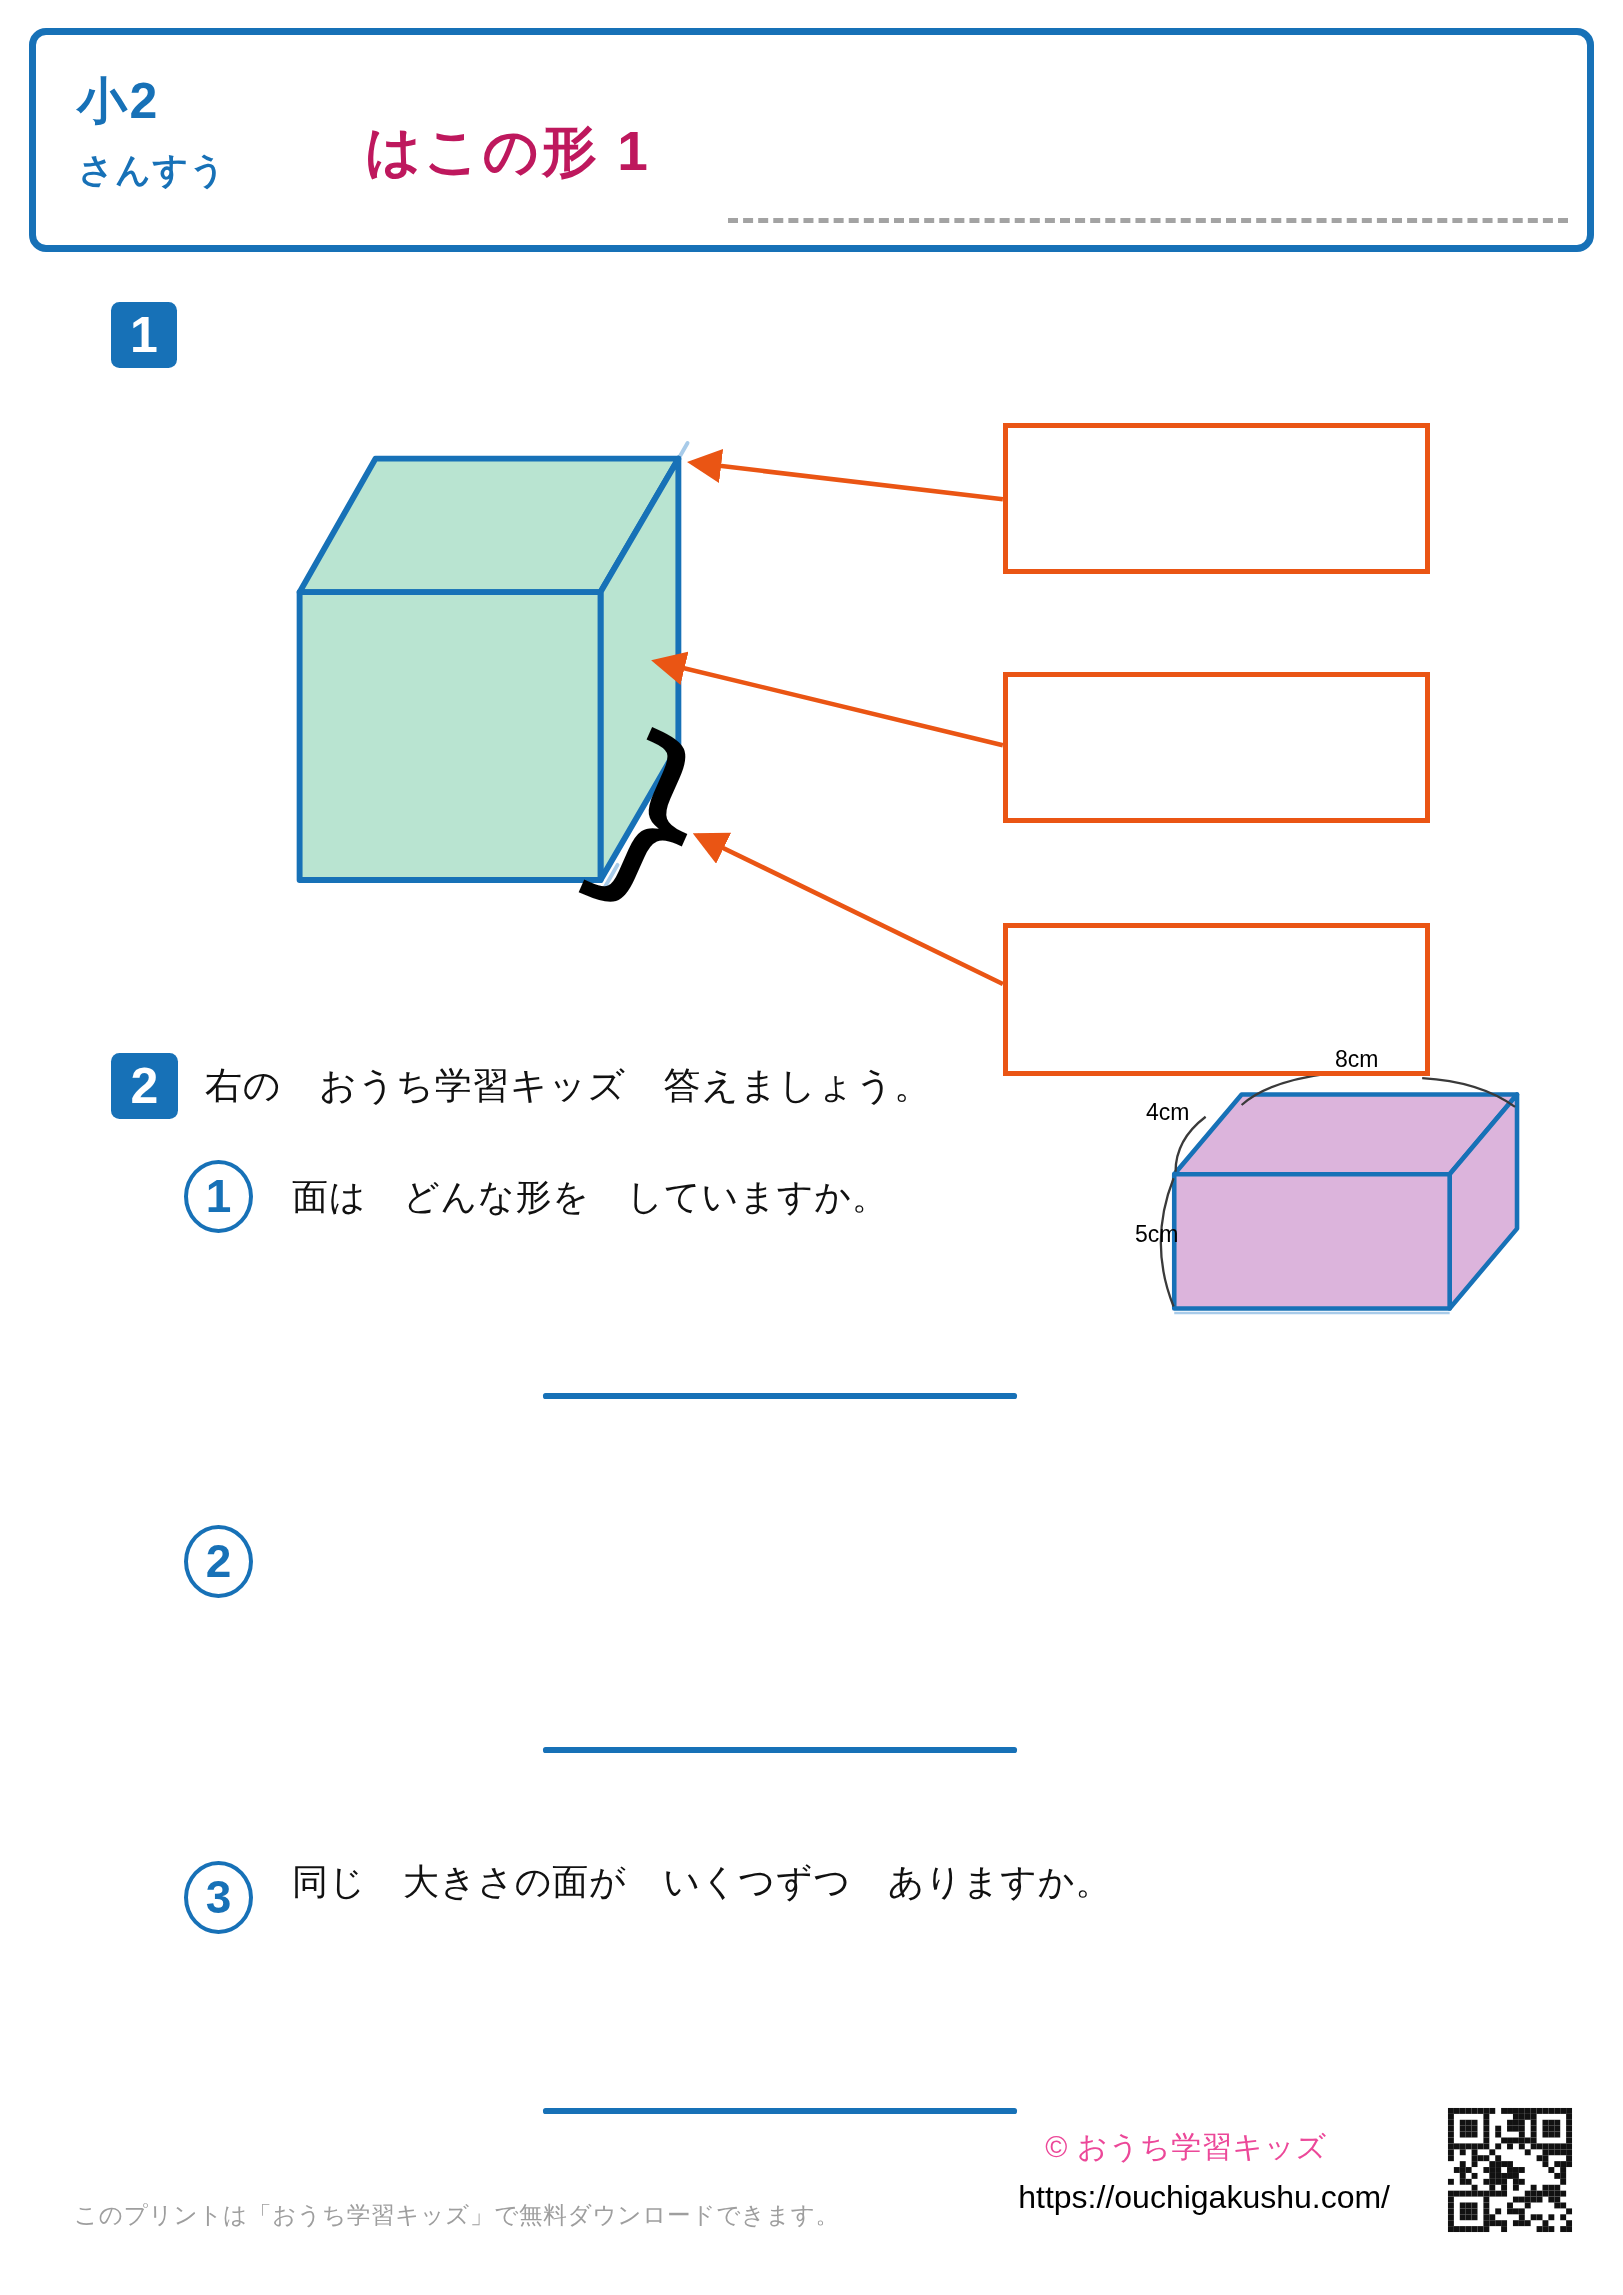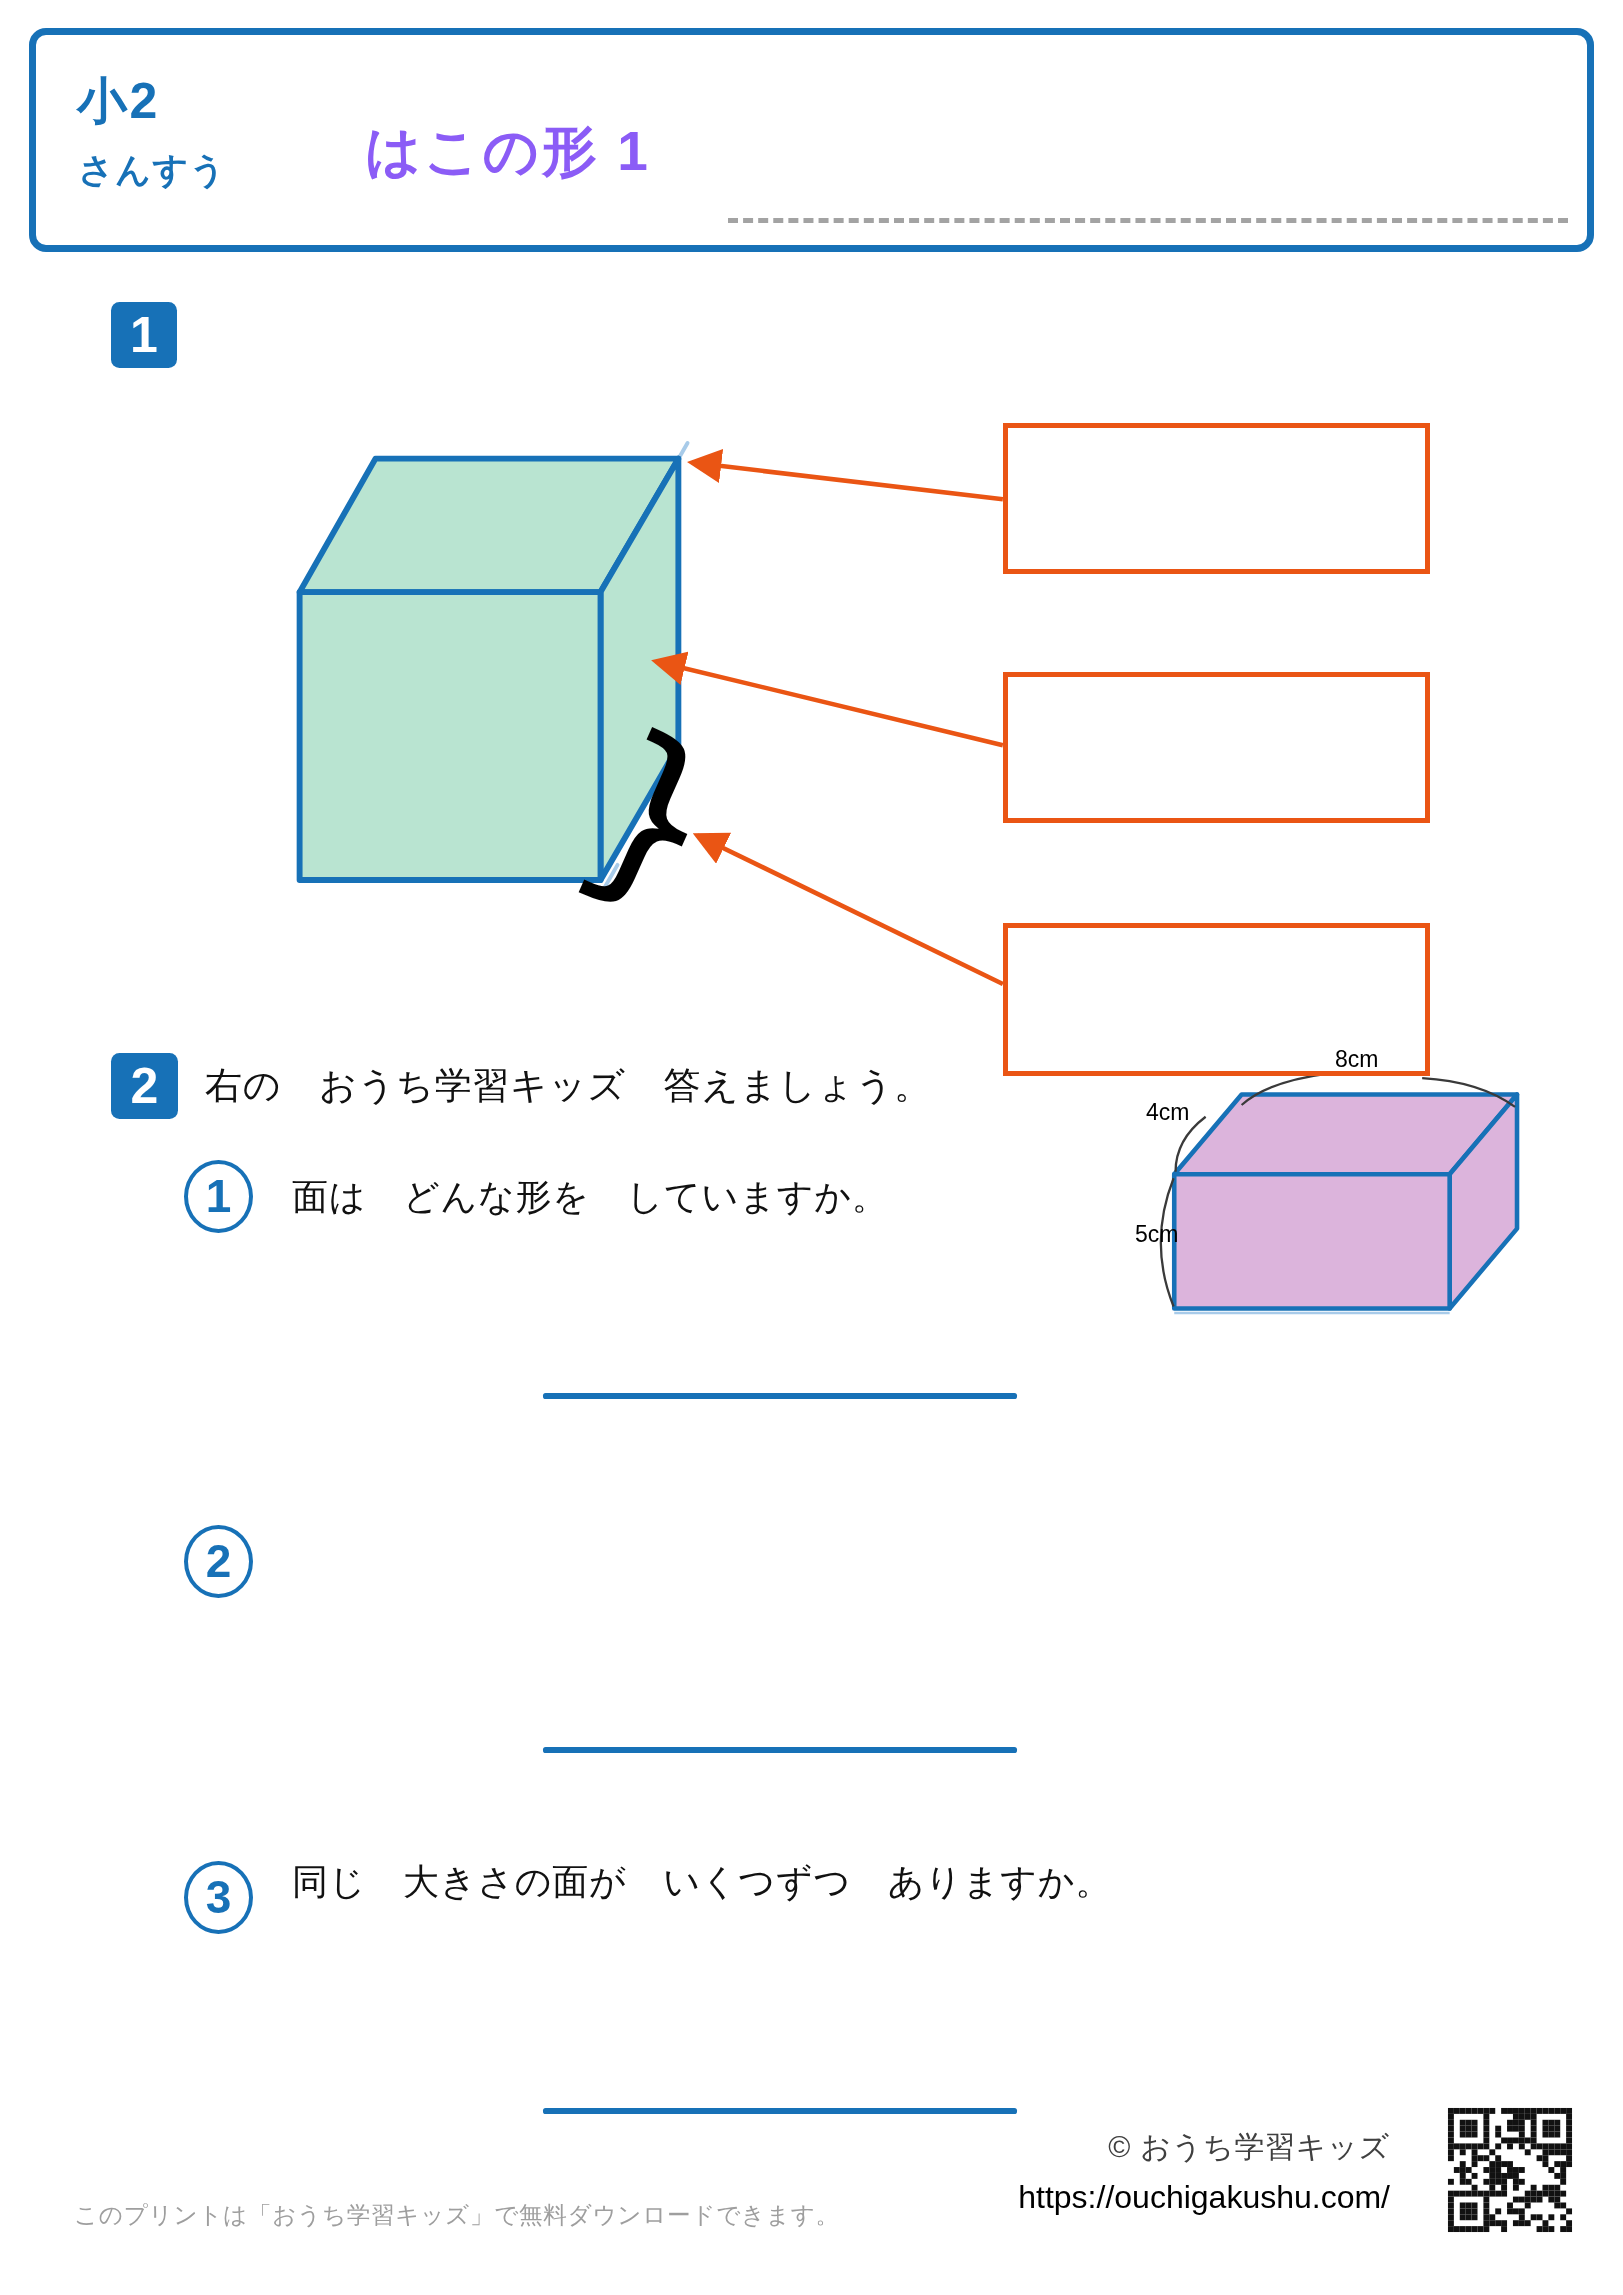--- a/index.html
+++ b/index.html
@@ -34,21 +34,21 @@
     text-align:left;font-size:50px;font-weight:bold;
     color:var(--blue);letter-spacing:2.6px;
   }
   .subject{
     left:65px;top:147px;width:175px;
     text-align:center;font-size:35px;font-weight:bold;
     color:var(--blue);letter-spacing:1.3px;
   }
   .title{
     left:365px;top:115px;
-    font-size:55px;font-weight:900;color:#8b5cf6;
+    font-size:55px;font-weight:900;color:#be185d;
     letter-spacing:2.6px;
   }
   .name-line{
     left:728px;top:218px;width:840px;height:0;
     border-top:5.2px dashed var(--dashgray);
   }
   
   .badge{
     background:var(--blue);border-radius:8.5px;
     color:#fff;text-align:center;
@@ -106,21 +106,21 @@
   .dim-depth{left:1146px;top:1099px;}
   .dim-height{left:1135px;top:1221px;}
   
   .foot-left{
     left:74px;top:2199px;font-size:23.6px;color:var(--footgray);
     letter-spacing:0.7px;white-space:nowrap;
   }
   .foot-right{
     left:982px;top:2127px;width:408px;text-align:right;
   }
-  .foot-copy{font-size:30px;color:#404040;letter-spacing:0.7px;}
+  .foot-copy{font-size:30px;color:#ec4899;letter-spacing:0.7px;text-align:center;}
   .foot-url{font-size:32px;color:#000;margin-top:10.5px;letter-spacing:0;}
   #qr{left:1446px;top:2106px;}
   svg{display:block;}
   .layer{left:0;top:0;}
 </style>
 </head>
 <body>
 
 <div id="page">
 

